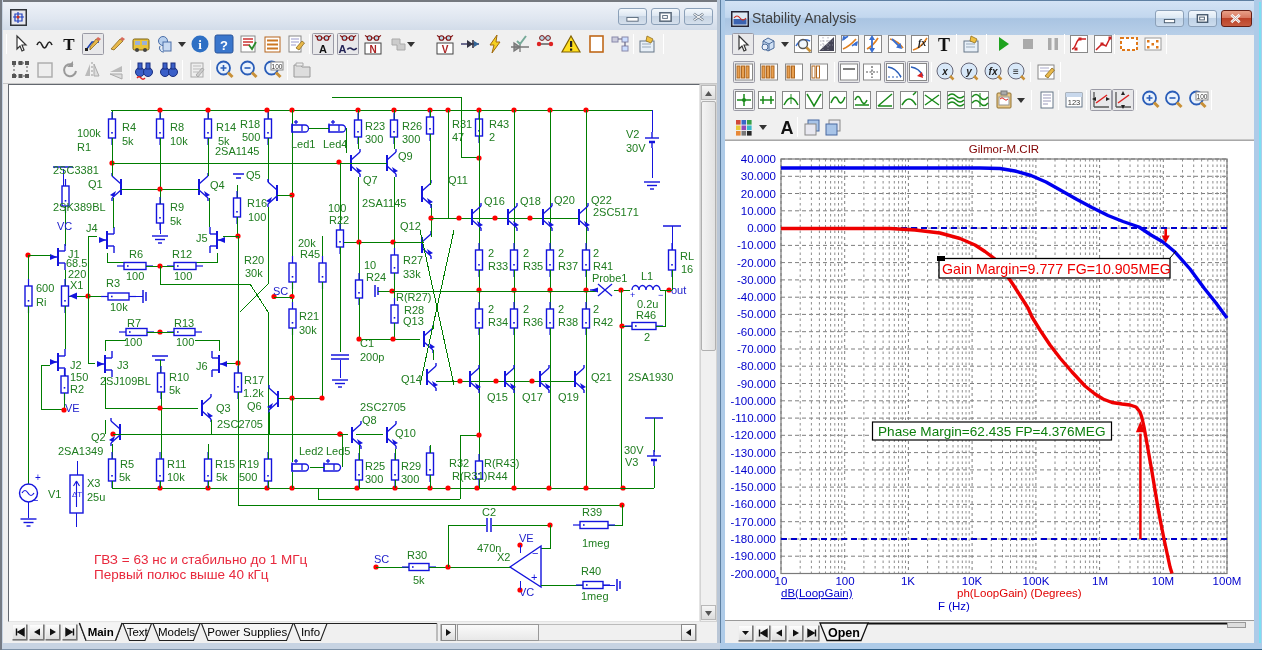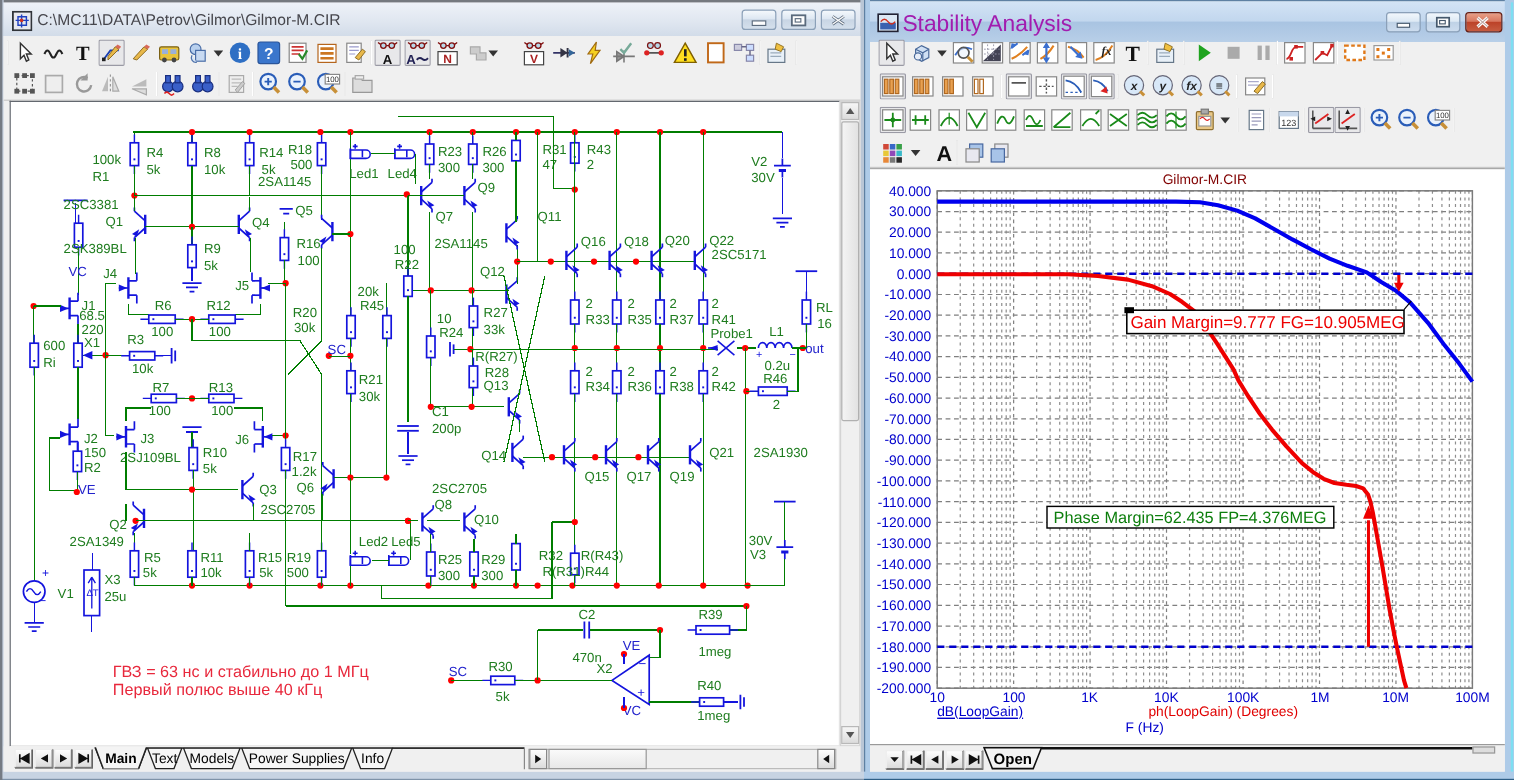--- a/index.html
+++ b/index.html
@@ -11,21 +11,20 @@
 <div style="position:absolute;left:0;top:0;width:720px;height:30px;background:linear-gradient(#eef2f8,#dfe6f0 60%,#d2dce9);border-top:2px solid #75797f"></div>
 <div style="position:absolute;left:0;top:0;width:3px;height:650px;background:#c7d3e2"></div>
 <div style="position:absolute;left:717px;top:0;width:3px;height:650px;background:#b9c6d6"></div>
 <div style="position:absolute;left:0;top:643px;width:720px;height:7px;background:#c7d3e2;border-bottom:1px solid #7e92a8"></div>
 <svg style="position:absolute;left:10px;top:9px" width="17" height="17" viewBox="0 0 17 17">
       <rect x="0" y="0" width="17" height="17" fill="#30343a"></rect>
       <rect x="1.5" y="1.5" width="14" height="14" fill="#e8e8ee"></rect>
       <path d="M3,8 h11 M8,3 v11 M5,5 h7 v7 h-7 z" stroke="#2040c0" stroke-width="1.2" fill="none"></path>
       <circle cx="8" cy="8" r="1.5" fill="#d03020"></circle>
     </svg>
-<div style="position:absolute;left:31px;top:9px;font-size:13px;color:#46464c">C:\MC11\DATA\Petrov\Gilmor\Gilmor-M.CIR</div>
 <div class="tbtn" style="left:618px;top:8px;width:29px;height:17px">
       <svg width="27" height="15" viewBox="0 0 28 16">
         <rect x="8" y="9" width="12" height="4" fill="#fdfdfd" stroke="#5a6a7c"></rect>
       </svg>
     </div>
 <div class="tbtn" style="left:651px;top:8px;width:29px;height:17px">
       <svg width="27" height="15" viewBox="0 0 28 16">
         <rect x="8" y="4" width="12" height="9" fill="#fdfdfd" stroke="#5a6a7c" stroke-width="1.6"></rect>
         <rect x="11" y="7" width="5" height="3" fill="#fff" stroke="#5a6a7c"></rect>
       </svg>
@@ -1257,21 +1256,21 @@
 <div style="position:absolute;left:0;top:0;width:5px;height:650px;background:#aecbe8;border-left:1px solid #5e80a2"></div>
 <div style="position:absolute;left:534px;top:0;width:8px;height:650px;background:#aecbe8"></div>
 <div style="position:absolute;left:539px;top:2px;width:2px;height:646px;background:#7ddff2"></div>
 <div style="position:absolute;left:0px;top:643px;width:542px;height:7px;background:#aecbe8;border-bottom:1px solid #2e5e86"></div>
 <svg style="position:absolute;left:11px;top:11px" width="18" height="16" viewBox="0 0 18 16">
       <rect width="18" height="16" fill="#223"></rect>
       <rect x="1.5" y="1.5" width="15" height="13" fill="#dce8f4"></rect>
       <rect x="2.5" y="8" width="13" height="5.5" fill="#3a62b0"></rect>
       <path d="M3,7 q3,-4 6,0 q3,4 6,0" stroke="#d03020" stroke-width="1.2" fill="none"></path>
     </svg>
-<div style="position:absolute;left:32px;top:10px;font-size:19px;color:#a21caf">Stability Analysis</div>
+<div style="position:absolute;left:32px;top:10px;font-size:14px;color:#404040">Stability Analysis</div>
 <div style="position:absolute;left:435px;top:10px;width:29px;height:17px;border:1px solid #8ba0b8;border-radius:3px;background:linear-gradient(#f2f7fc 0%,#dde9f4 45%,#bfd2e6 50%,#ccdcee 100%)"><svg width="27" height="15" viewBox="0 0 27 16">
         <rect x="8" y="9" width="11" height="3.5" fill="#fdfdfd" stroke="#45586c"></rect>
       </svg></div>
 <div style="position:absolute;left:468px;top:10px;width:29px;height:17px;border:1px solid #8ba0b8;border-radius:3px;background:linear-gradient(#f2f7fc 0%,#dde9f4 45%,#bfd2e6 50%,#ccdcee 100%)"><svg width="27" height="15" viewBox="0 0 27 16">
         <rect x="8" y="4" width="11" height="8" fill="#fdfdfd" stroke="#45586c" stroke-width="1.5"></rect>
         <rect x="10.5" y="6.5" width="5" height="3" fill="#fff" stroke="#45586c"></rect>
       </svg></div>
 <div style="position:absolute;left:501px;top:10px;width:31px;height:17px;border:1px solid #641e14;border-radius:3px;background:linear-gradient(#e8a088 0%,#d87860 45%,#bc4228 50%,#c65c40 100%)"><svg width="27" height="15" viewBox="0 0 27 16">
         <path d="M9,4 l9,8 M18,4 l-9,8" stroke="#fff" stroke-width="2.8"></path>
         <path d="M9,4 l9,8 M18,4 l-9,8" stroke="#5a2018" stroke-width="1" opacity="0.4"></path>

